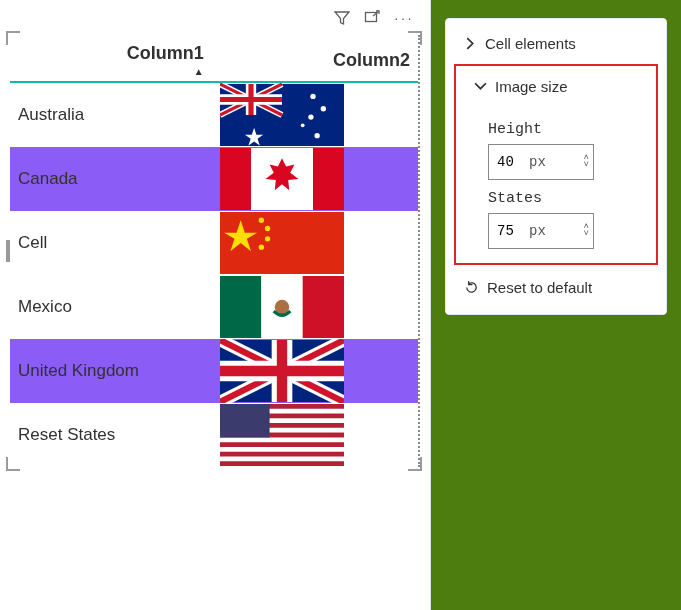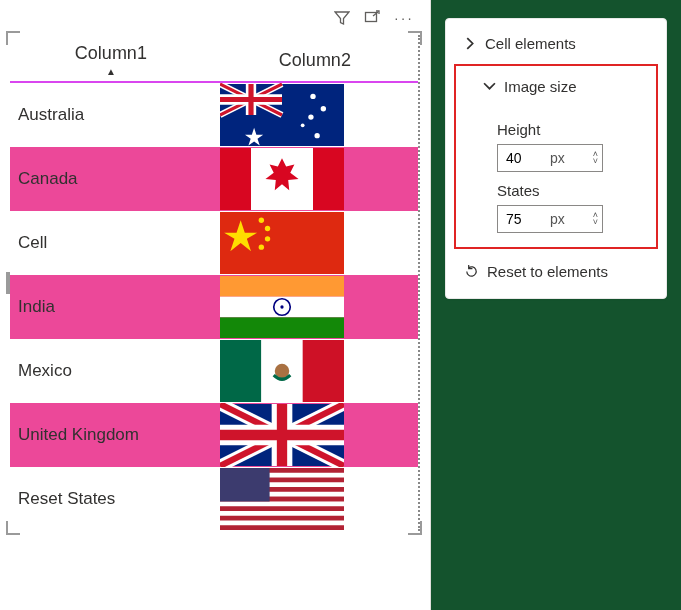--- a/index.html
+++ b/index.html
@@ -43,51 +43,51 @@
     .h-tr { top: -4px; right: -4px; border-left: none; border-bottom: none; }
     .h-bl { bottom: -4px; left: -4px; border-right: none; border-top: none; }
     .h-br { bottom: -4px; right: -4px; border-left: none; border-top: none; }
     .h-ml { top: 50%; left: -4px; width: 4px; height: 22px; background: #9a9a9a; border: none; transform: translateY(-50%); }
 
     table.data {
       width: 100%;
       border-collapse: collapse;
     }
     table.data th {
-      text-align: center;
-      font-weight: 400;
+      text-align: right;
+      font-weight: 700;
       font-size: 18px;
       padding: 8px 8px 4px 8px;
-      border-bottom: 2px solid #d946ef;
+      border-bottom: 2px solid #14b8a6;
       position: relative;
     }
     .sort-indicator {
       display: block;
       font-size: 10px;
       color: #323130;
       margin-top: 2px;
     }
     table.data td {
       padding: 0 8px;
       height: 56px;
       font-size: 17px;
       vertical-align: middle;
     }
     table.data tr.alt td {
-      background: #ec4899;
+      background: #8b5cf6;
     }
     .flag {
       width: 124px;
       height: 64px;
       display: block;
     }
     
     .format-pane {
       flex: 1;
-      background: #14532d;
+      background: #4d7c0f;
       border-left: 1px solid #e1dfdd;
       padding: 18px 14px 18px 14px;
     }
     .card {
       background: #fff;
       border: 1px solid #e8e8e8;
       border-radius: 4px;
       padding: 4px 0;
       box-shadow: 0 1px 2px rgba(0,0,0,0.04);
     }
@@ -97,48 +97,48 @@
       gap: 8px;
       padding: 12px 18px;
       font-size: 15px;
       cursor: pointer;
     }
     .acc-row svg { width: 13px; height: 13px; }
     .highlight-box {
       border: 2px solid #e02424;
       margin: 0 8px;
       padding-bottom: 14px;
-      padding-left: 9px;
     }
     .section-body {
       padding: 4px 18px 0 32px;
+      font-family: Liberation Mono, monospace;
     }
     .field-label {
       font-size: 15px;
       margin-top: 10px;
       margin-bottom: 6px;
     }
     .num-input {
       display: flex;
       align-items: center;
       width: 106px;
-      height: 28px;
+      height: 36px;
       border: 1px solid #8a8886;
       background: #fff;
       padding: 0 4px 0 8px;
       font-size: 14px;
     }
     .num-input input {
       border: none;
       outline: none;
       width: 30px;
       font-size: 14px;
       font-family: inherit;
     }
-    .num-input .unit { color: #555; margin-left: 14px; flex: 1; }
+    .num-input .unit { color: #555; margin-left: 2px; flex: 1; }
     .num-input .spin {
       display: flex;
       flex-direction: column;
       line-height: 7px;
       font-size: 9px;
       color: #555;
     }
     .num-input .spin span { cursor: pointer; }
     .reset-row {
       display: flex;
@@ -238,34 +238,20 @@
               <span class="flag">
             <svg viewBox="0 0 60 30">
                   <rect width="60" height="30" fill="#DE2910"></rect>
               <polygon fill="#FFDE00" points="10,4 12,10 18,10 13,13 15,19 10,15 5,19 7,13 2,10 8,10"></polygon>
               <g fill="#FFDE00">
                     <circle cx="20" cy="4" r="1.3"></circle>
                     <circle cx="23" cy="8" r="1.3"></circle>
                     <circle cx="23" cy="13" r="1.3"></circle>
                     <circle cx="20" cy="17" r="1.3"></circle>
                   </g>
-            </svg>
-              </span>
-            </td>
-        </tr>
-        <tr class="alt">
-          <td>India</td>
-          <td>
-              <span class="flag">
-            <svg viewBox="0 0 60 30">
-                  <rect width="60" height="10" fill="#FF9933"></rect>
-                  <rect y="10" width="60" height="10" fill="#fff"></rect>
-                  <rect y="20" width="60" height="10" fill="#138808"></rect>
-              <circle cx="30" cy="15" r="4" fill="none" stroke="#000080" stroke-width="0.8"></circle>
-                  <circle cx="30" cy="15" r="0.8" fill="#000080"></circle>
             </svg>
               </span>
             </td>
         </tr>
         <tr>
           <td>Mexico</td>
           <td>
               <span class="flag">
             <svg viewBox="0 0 60 30">
                   <rect width="20" height="30" fill="#006847"></rect>
@@ -353,20 +339,20 @@
             </span>
         </div>
       </div>
     </div>
 
     <div class="reset-row">
       <svg viewBox="0 0 16 16">
           <path d="M3 8a5 5 0 1 0 2-4" fill="none" stroke="#323130" stroke-width="1.3"></path>
           <path d="M5 1v4h4" fill="none" stroke="#323130" stroke-width="1.3"></path>
         </svg>
-      <span>Reset to elements</span>
+      <span>Reset to default</span>
     </div>
 
     <div class="spacer-row"></div>
 
 
   </div>
 </div>
 
 </body></html>

